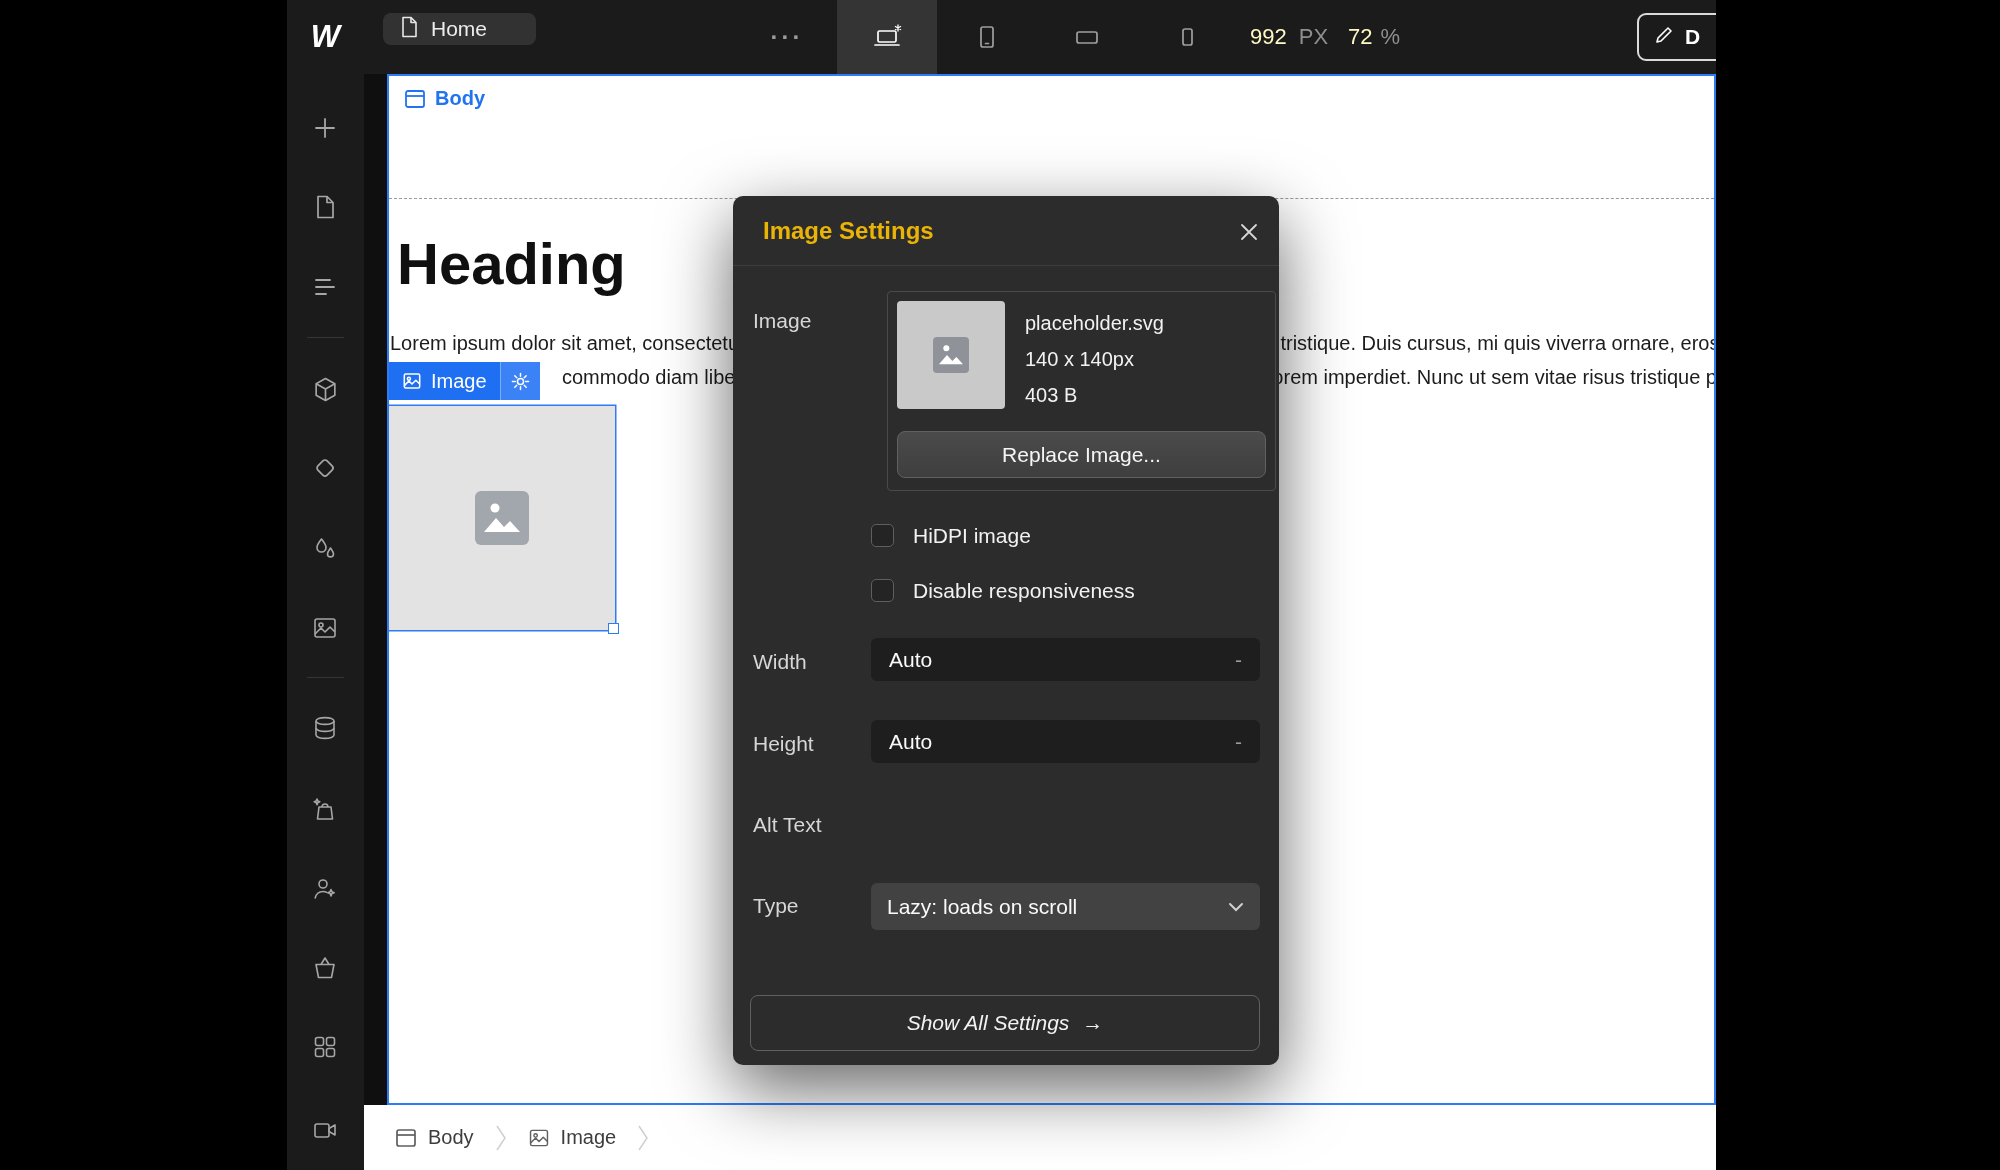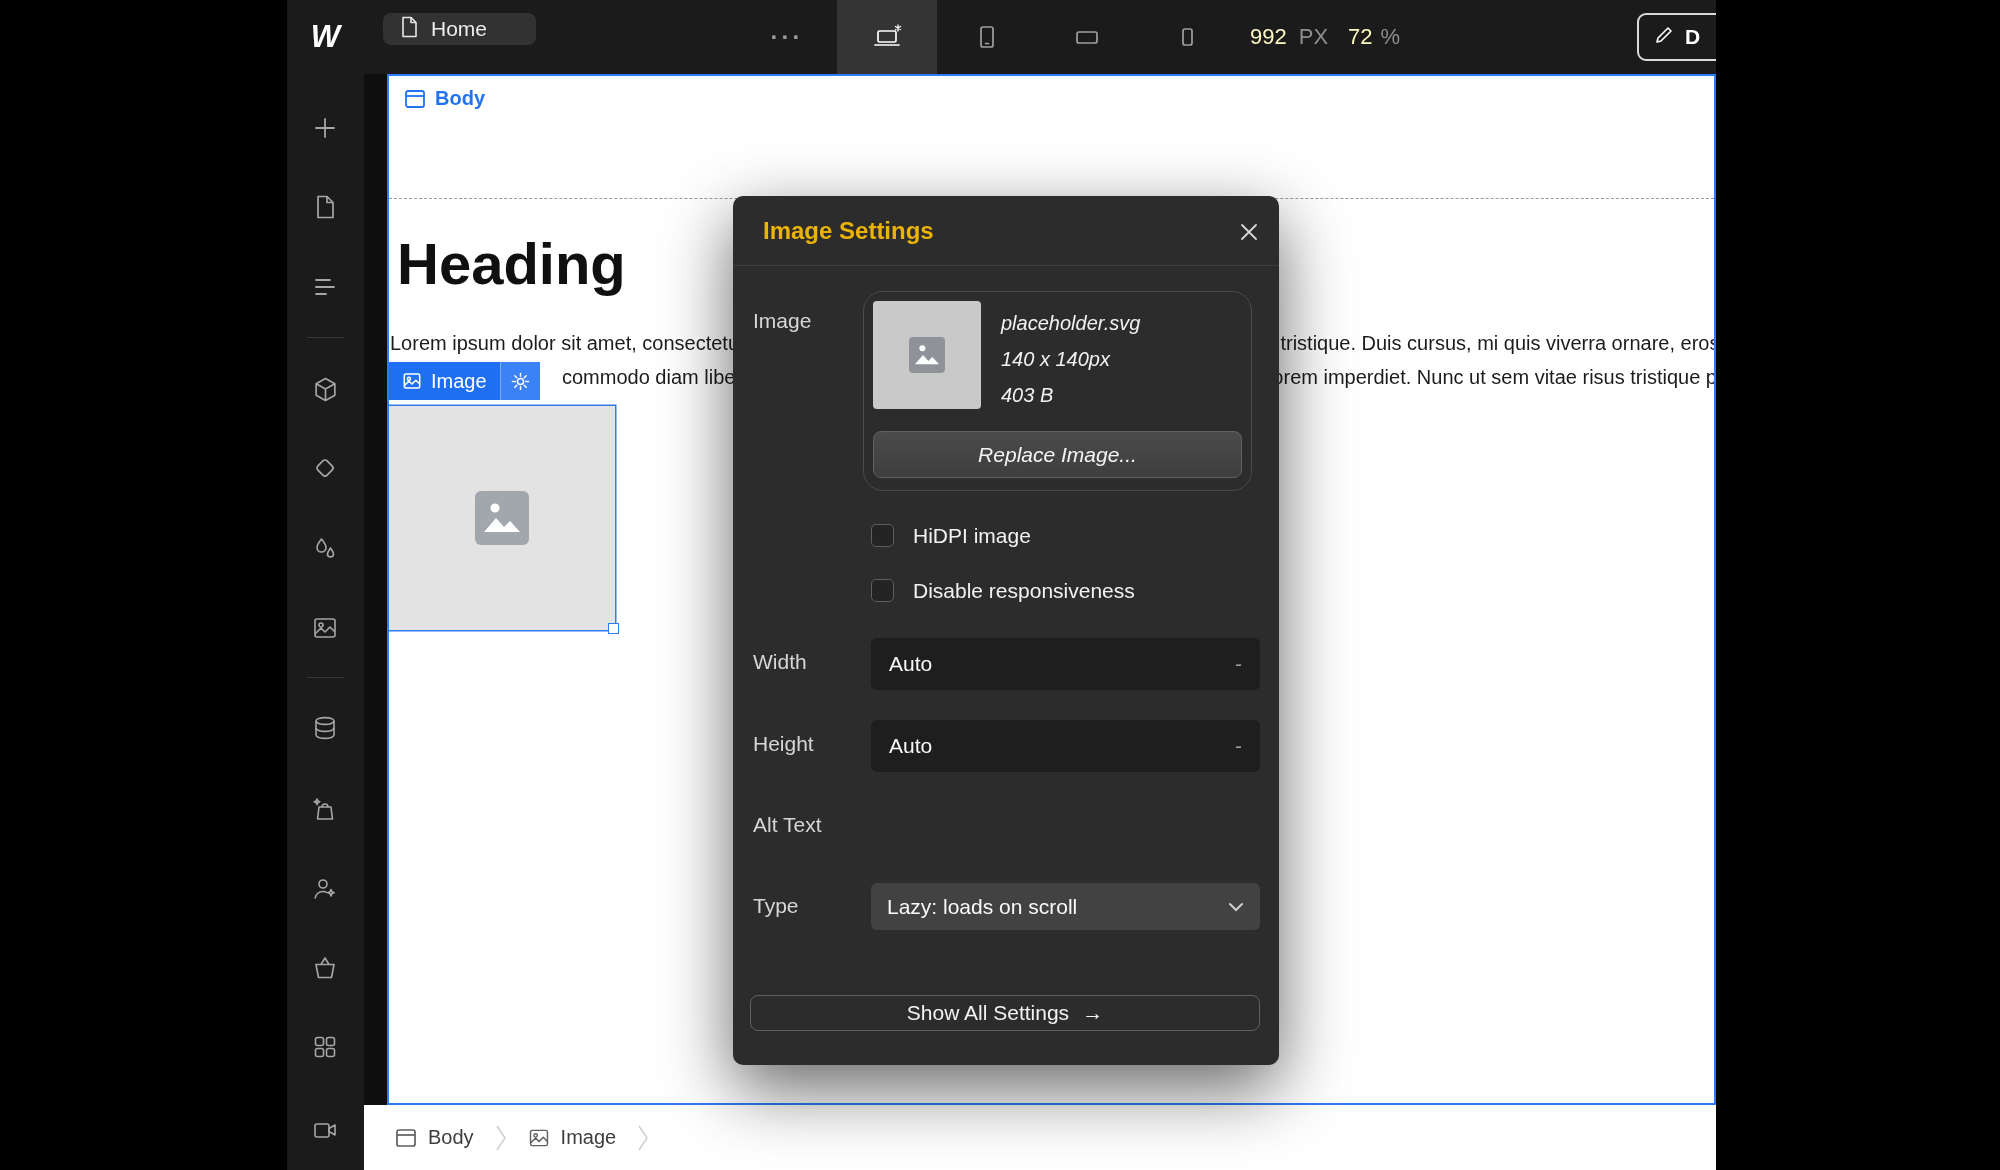--- a/index.html
+++ b/index.html
@@ -52,39 +52,39 @@
   .crumb{display:flex;align-items:center;gap:11px;color:#3d3d3d;font-size:20px;}
   .crumb-sep{margin:0 20px;display:flex;align-items:center;}
 
   
   .modal{position:absolute;left:446px;top:196px;width:546px;height:869px;background:#2c2c2c;border-radius:10px;
          box-shadow:0 24px 70px rgba(0,0,0,.6);z-index:50;color:#fff;}
   .modal-header{position:absolute;left:0;top:0;width:100%;height:70px;border-bottom:1px solid #3d3d3d;box-sizing:border-box;}
   .modal-title{position:absolute;left:30px;top:0;line-height:70px;font-size:24px;font-weight:700;color:#eab308;}
   .modal-close{position:absolute;right:19px;top:25px;width:22px;height:22px;display:flex;align-items:center;justify-content:center;}
   .mlabel{position:absolute;left:20px;font-size:21px;color:#d6d6d6;line-height:24px;}
-  .asset-group{position:absolute;left:130px;top:95px;width:389px;height:200px;border:1px solid #4a4a4a;border-radius:20px;box-sizing:border-box;font-style:italic;}
+  .asset-group{position:absolute;left:154px;top:95px;width:389px;height:200px;border:1px solid #4a4a4a;border-radius:4px;box-sizing:border-box;}
   .thumb{position:absolute;left:9px;top:9px;width:108px;height:108px;background:#c9c9c9;border-radius:4px;
          display:flex;align-items:center;justify-content:center;}
   .asset-info{position:absolute;left:137px;top:13px;font-size:20px;color:#f2f2f2;line-height:36px;}
   .replace-btn{position:absolute;left:9px;top:139px;width:369px;height:47px;background:linear-gradient(#4b4b4b,#3e3e3e);
                border:1px solid #616161;border-radius:8px;box-sizing:border-box;color:#f5f5f5;font-size:21px;
                display:flex;align-items:center;justify-content:center;}
   .chk-row{position:absolute;left:138px;display:flex;align-items:center;gap:19px;height:23px;}
   .chk{width:23px;height:23px;background:#242424;border:1.5px solid #5f5f5f;border-radius:5px;box-sizing:border-box;}
   .chk-label{font-size:21px;color:#f2f2f2;}
-  .field{position:absolute;left:138px;width:389px;height:52px;border-radius:6px;box-sizing:border-box;
+  .field{position:absolute;left:138px;width:389px;height:43px;border-radius:6px;box-sizing:border-box;
          display:flex;align-items:center;font-size:21px;}
   .field.input{background:#1e1e1e;padding:0 18px;}
   .field.select{background:#424242;padding:0 16px;height:47px;}
   .fval{flex:1;color:#fafafa;}
   .funit{color:#9c9c9c;}
-  .show-all-btn{position:absolute;left:17px;top:799px;width:510px;height:36px;border:1px solid #606060;border-radius:8px;
+  .show-all-btn{position:absolute;left:17px;top:799px;width:510px;height:56px;border:1px solid #606060;border-radius:8px;
                 box-sizing:border-box;display:flex;align-items:center;justify-content:center;gap:13px;
-                font-size:21px;color:#f2f2f2;}
+                font-size:21px;color:#f2f2f2;font-style:italic;}
 </style>
 </head>
 <body>
 
 <div class="stage">
   <div class="app">
 
     <header class="topbar">
       <div class="logo-cell">
         <span class="logo">W</span>

